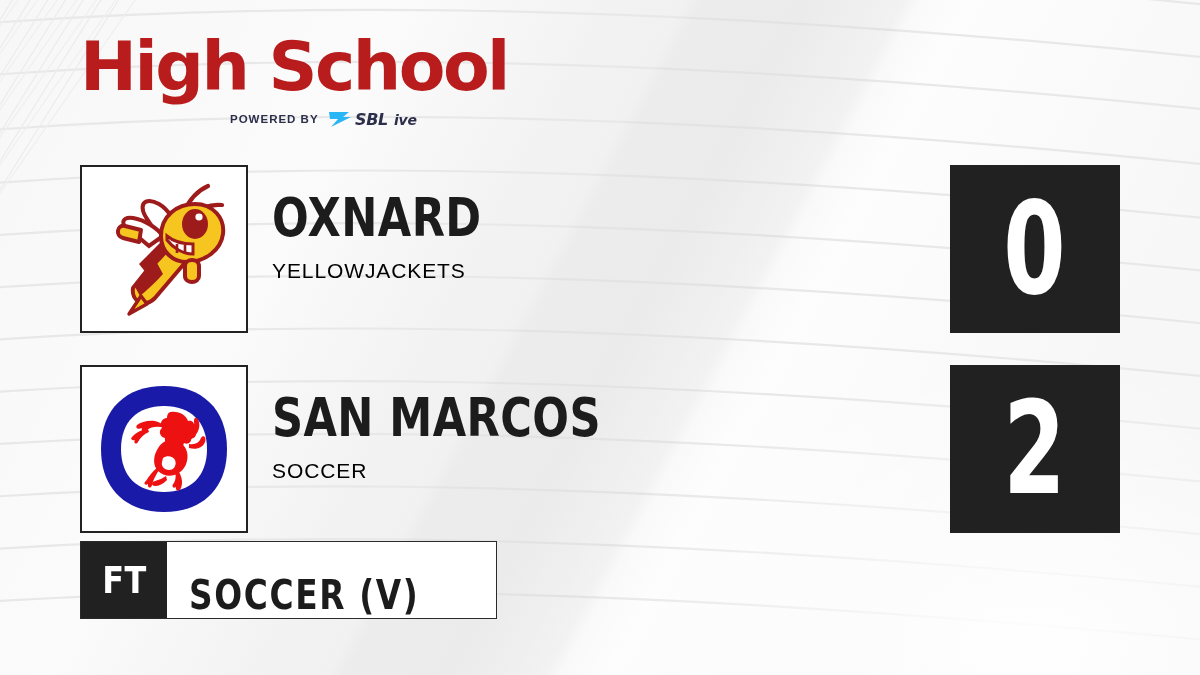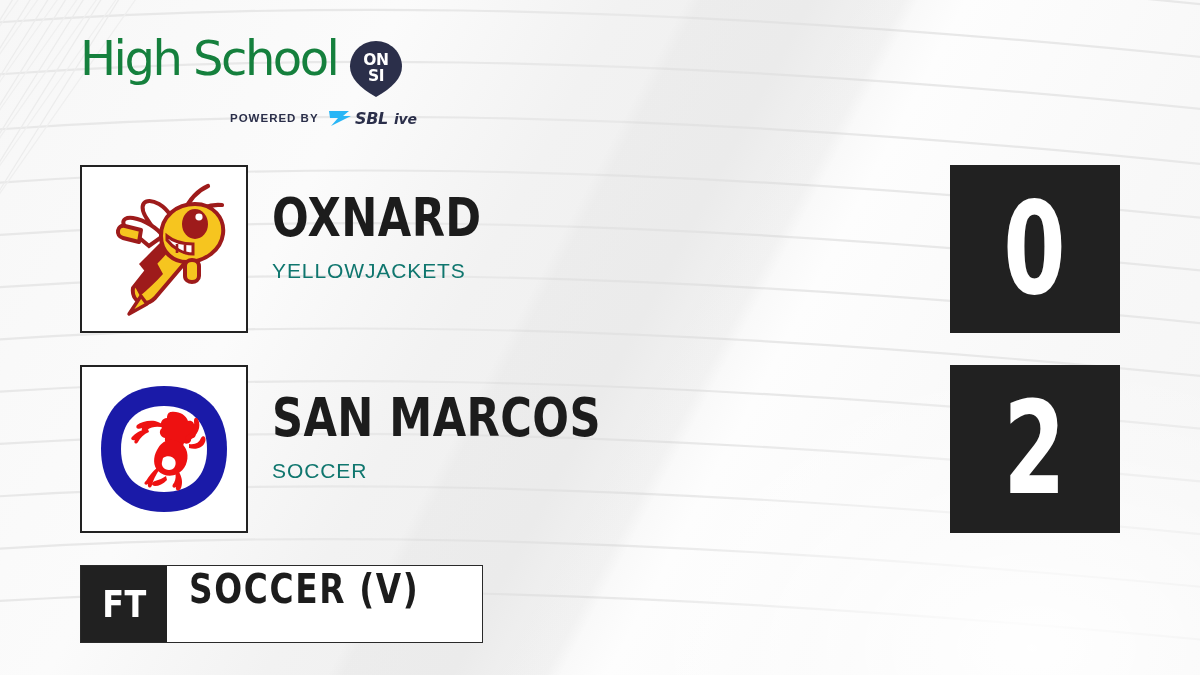--- a/index.html
+++ b/index.html
@@ -52,24 +52,24 @@
         rgba(255,255,255,0.95) 0%, rgba(255,255,255,0) 70%);
   }
 
   
   #header { position:absolute; left:80px; top:36px; }
 
   .logo-row { display:flex; align-items:flex-start; }
 
   .logo-word {
     font-family:"DejaVu Sans", sans-serif;
-    font-weight:400;
-    font-size:48px;
+    font-weight:700;
+    font-size:68px;
     letter-spacing:-2.5px;
-    color:#15803d;
+    color:#b91c1c;
     line-height:0.92;
     white-space:nowrap;
   }
 
   .logo-pin {
     position:relative;
     width:58px; height:58px;
     margin-left:10px;
     margin-top:4px;
   }
@@ -122,21 +122,21 @@
     white-space:nowrap;
     transform:scaleX(0.80);
     transform-origin:left center;
   }
 
   .team-mascot {
     margin-top:14px;
     font-size:21px;
     font-weight:400;
     letter-spacing:0.9px;
-    color:#0f766e;
+    color:#000000;
     white-space:nowrap;
   }
 
   
   .score-box {
     position:absolute;
     left:950px;
     width:170px; height:168px;
     background:#212121;
     display:flex;
@@ -152,21 +152,21 @@
     font-size:128px;
     line-height:1;
     color:#ffffff;
     transform:scaleX(0.70);
     letter-spacing:0px;
   }
 
   
   #status-bar {
     position:absolute;
-    left:80px; top:565px;
+    left:80px; top:541px;
     height:78px;
     display:flex;
     align-items:stretch;
     border:1.5px solid #2a2a2a;
     background:#bef264;
   }
 
   #status-period {
     background:#212121;
     width:86px;
@@ -178,23 +178,23 @@
     font-family:"DejaVu Sans", sans-serif;
     font-weight:700;
     font-size:38px;
     color:#ffffff;
     letter-spacing:0.5px;
     transform:scaleX(0.84);
   }
 
   #status-sport {
     background:#ffffff;
-    padding:0 12px 0 22px;
+    padding:0 26px 0 22px;
     display:flex;
-    align-items:flex-start;
+    align-items:flex-end;
   }
   .sport-txt {
     font-family:"DejaVu Sans", sans-serif;
     font-weight:700;
     font-size:40px;
     color:#1c1c1c;
     letter-spacing:2px;
     white-space:nowrap;
     transform:scaleX(0.82);
     transform-origin:left center;
@@ -274,27 +274,20 @@
       </g>
     </g>
   </svg>
 
   <div class="bg-layer bg-diagband"></div>
   <div class="bg-layer bg-glow"></div>
 
   <div id="header">
     <div class="logo-row">
       <div class="logo-word">High School</div>
-      <div class="logo-pin">
-        <svg width="58" height="58" viewBox="0 0 58 58">
-          <path d="M29 1 C14.6 1 3 12.5 3 26.6 C3 38 12.5 48 29 57 C45.5 48 55 38 55 26.6 C55 12.5 43.4 1 29 1 Z" fill="#2b2f4a"></path>
-          <text x="29" y="24.5" text-anchor="middle" font-family="DejaVu Sans, sans-serif" font-weight="700" font-size="15.5" fill="#ffffff" letter-spacing="-0.4">ON</text>
-          <text x="29" y="40.5" text-anchor="middle" font-family="DejaVu Sans, sans-serif" font-weight="700" font-size="15.5" fill="#ffffff" letter-spacing="-0.4">SI</text>
-        </svg>
-      </div>
     </div>
 
     <div class="powered">
       <span class="powered-txt">POWERED BY</span>
       <span class="sbl-mark">
         <svg width="110" height="22" viewBox="0 0 110 22">
 
           <g fill="#29b6f6">
             <path d="M2 4 L22 4 L16 9 L24 9 L4 19 L11 11 L3 11 Z"></path>
           </g>

